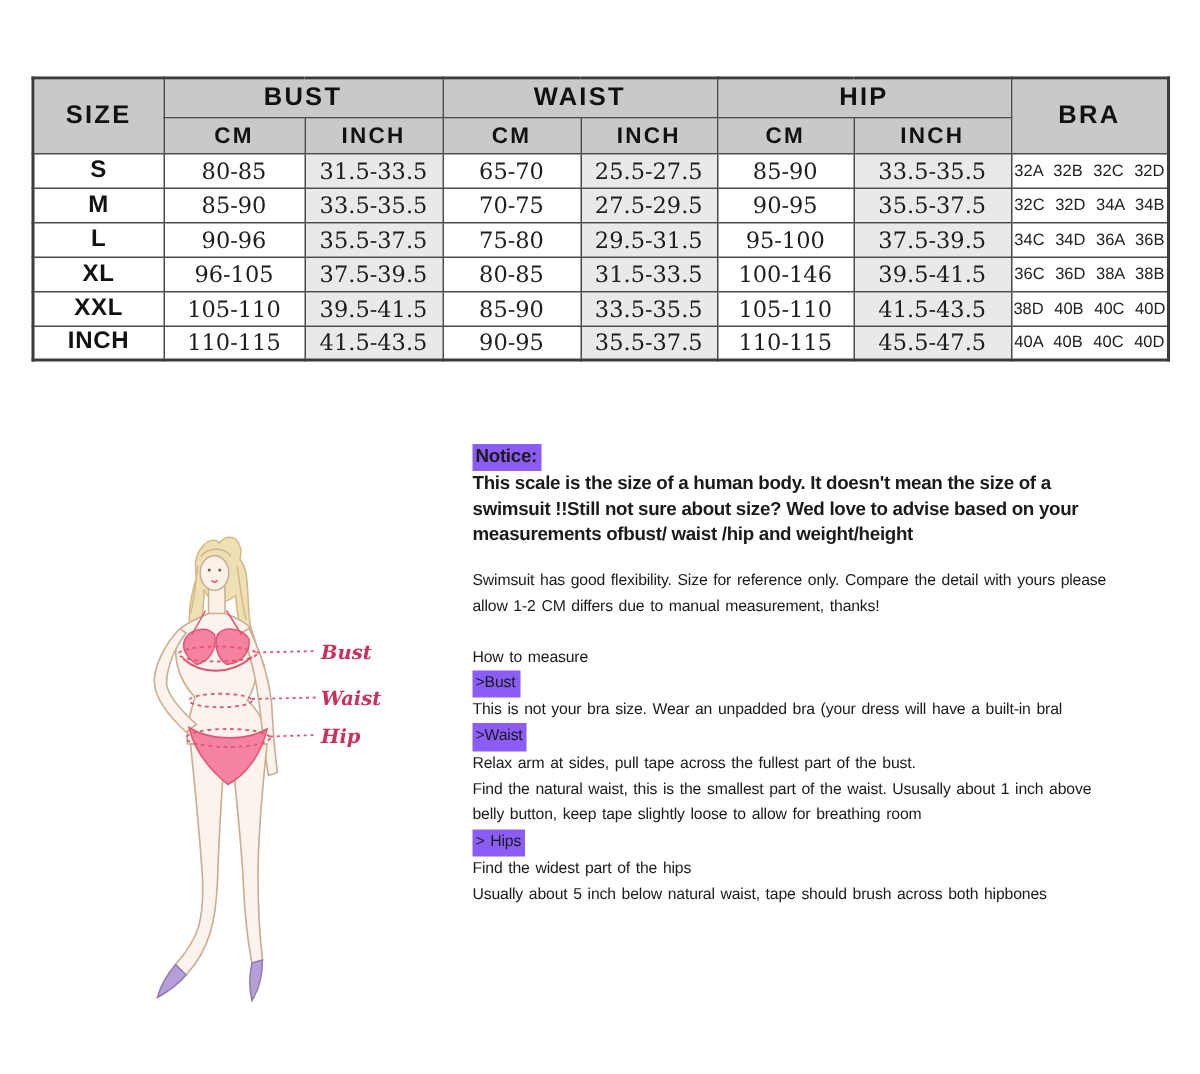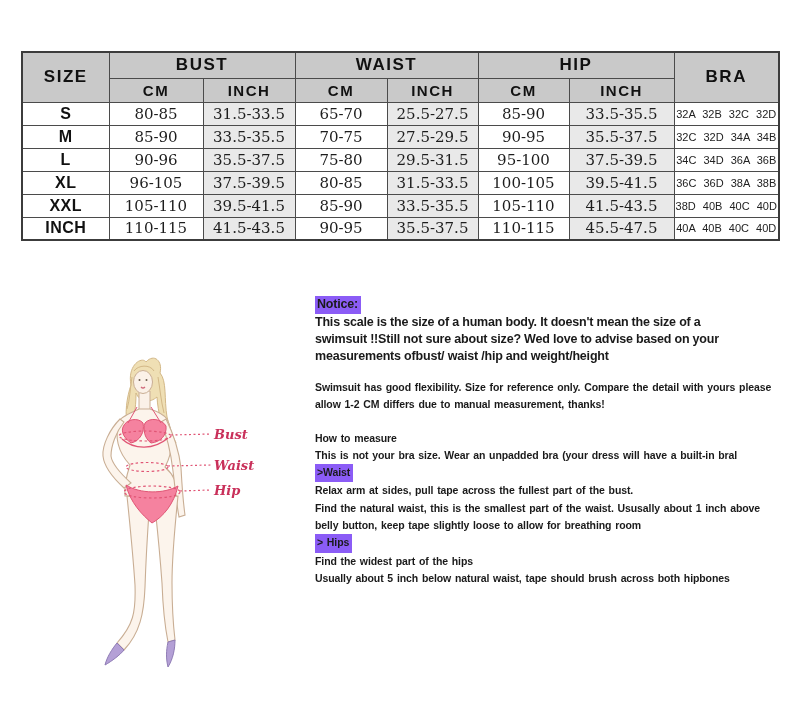--- a/index.html
+++ b/index.html
@@ -27,21 +27,21 @@
   td.num-cell  { font-family: "DejaVu Serif", serif; font-size: 15px; color: #1d1d1d; }
   td.inch-cell { background: #e9e9e9; }
   td.bra-cell  { font-size: 11px; color: #222; word-spacing: 4px; }
 
   
   .figure-wrap { position: absolute; left: 90px; top: 355px; width: 230px; height: 352px; }
 
   .text-col { position: absolute; left: 315px; top: 296px; width: 480px; color: #1a1a1a; }
   .text-col .line { white-space: nowrap; }
   .lg { font-size: 12.5px; font-weight: bold; line-height: 17px; letter-spacing: -0.2px; }
-  .sm { font-size: 10.5px; font-weight: bold; line-height: 17.3px; letter-spacing: -0.1px; word-spacing: 1px; }
+  .sm { font-size: 10.5px; font-weight: normal; line-height: 17.3px; letter-spacing: -0.1px; word-spacing: 1px; }
   .hl { background: #8b5cf6; padding: 0 3px 1px 2px; display: inline-block; }
   .gap-flex { margin-top: 14px; }
   .gap-measure { margin-top: 16px; }
   .gap-cup { margin-top: 17px; }
 </style>
 </head>
 <body>
 
 <table class="size-table">
   <colgroup>
@@ -101,21 +101,21 @@
       <td class="num-cell">95-100</td>
       <td class="num-cell inch-cell">37.5-39.5</td>
       <td class="bra-cell">34C 34D 36A 36B</td>
     </tr>
     <tr>
       <td class="size-cell">XL</td>
       <td class="num-cell">96-105</td>
       <td class="num-cell inch-cell">37.5-39.5</td>
       <td class="num-cell">80-85</td>
       <td class="num-cell inch-cell">31.5-33.5</td>
-      <td class="num-cell">100-105</td>
+      <td class="num-cell">100-146</td>
       <td class="num-cell inch-cell">39.5-41.5</td>
       <td class="bra-cell">36C 36D 38A 38B</td>
     </tr>
     <tr>
       <td class="size-cell">XXL</td>
       <td class="num-cell">105-110</td>
       <td class="num-cell inch-cell">39.5-41.5</td>
       <td class="num-cell">85-90</td>
       <td class="num-cell inch-cell">33.5-35.5</td>
       <td class="num-cell">105-110</td>
@@ -193,20 +193,21 @@
     <div class="line">measurements ofbust/ waist /hip and weight/height</div>
   </div>
 
   <div class="sm gap-flex">
     <div class="line">Swimsuit has good flexibility. Size for reference only. Compare the detail with yours please</div>
     <div class="line">allow 1-2 CM differs due to manual measurement, thanks!</div>
   </div>
 
   <div class="sm gap-measure">
     <div class="line">How to measure</div>
+    <div class="line"><span class="hl">&gt;Bust</span></div>
     <div class="line">This is not your bra size. Wear an unpadded bra (your dress will have a built-in bral</div>
     <div class="line"><span class="hl">&gt;Waist</span></div>
     <div class="line">Relax arm at sides, pull tape across the fullest part of the bust.</div>
     <div class="line">Find the natural waist, this is the smallest part of the waist. Ususally about 1 inch above</div>
     <div class="line">belly button, keep tape slightly loose to allow for breathing room</div>
     <div class="line"><span class="hl">&gt; Hips</span></div>
     <div class="line">Find the widest part of the hips</div>
     <div class="line">Usually about 5 inch below natural waist, tape should brush across both hipbones</div>
   </div>
 

